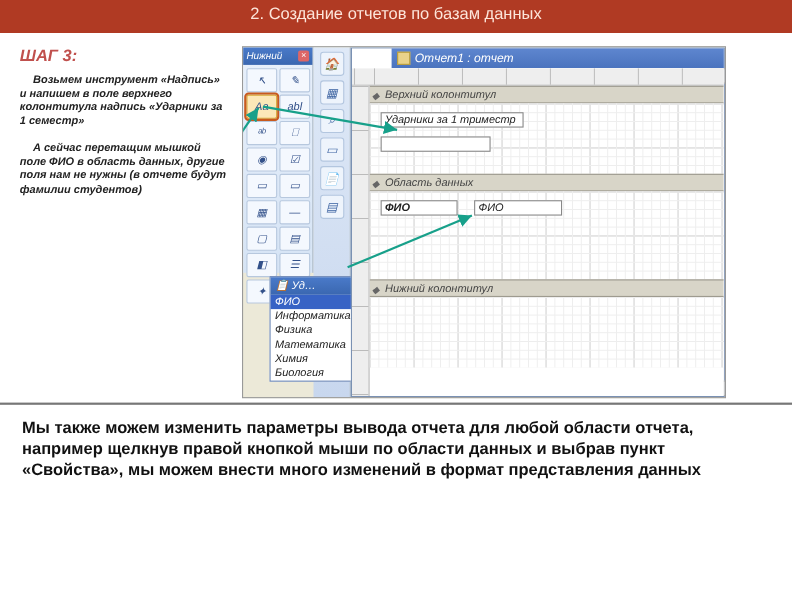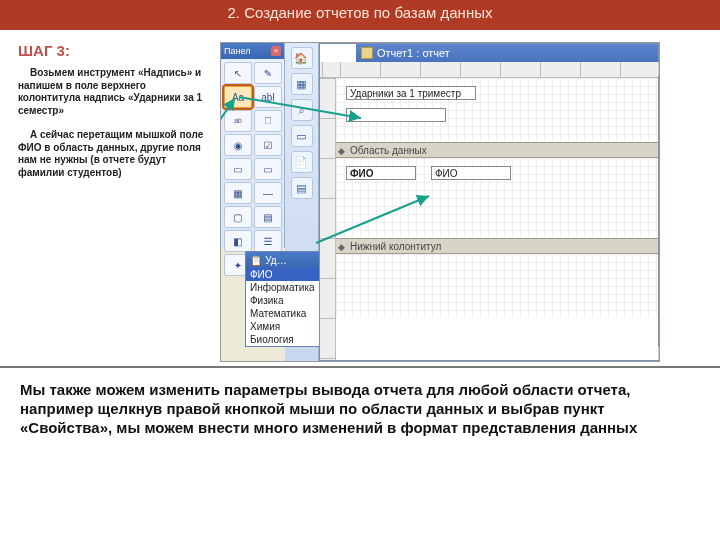--- a/index.html
+++ b/index.html
@@ -19,20 +19,21 @@
     color: #fde5da;
     text-align: center;
     height: 30px;
     line-height: 26px;
     font-size: 15px;
   }
   .main {
     display: flex;
     padding: 12px 18px 0 18px;
     gap: 12px;
+    font-style: italic;
   }
   .left-col {
     width: 190px;
     flex: 0 0 190px;
   }
   .step {
     color: #c0504d;
     font-weight: bold;
     font-size: 15px;
     margin-bottom: 8px;
@@ -293,21 +294,21 @@
     <div class="step">ШАГ 3:</div>
     <p class="para">Возьмем инструмент «Надпись» и напишем в поле верхнего колонтитула надпись «Ударники за 1 семестр»</p>
     <p class="para">А сейчас перетащим мышкой поле ФИО в область данных, другие поля нам не нужны (в отчете будут фамилии студентов)</p>
   </div>
 
   <div class="right-col">
     <div class="shot">
 
       <div class="toolbox">
         <div class="toolbox-title">
-          <span>Панел</span>
+          <span>Нижний</span>
           <span class="tbclose">×</span>
         </div>
         <div class="tool-grid">
           <div class="tool">↖</div>
           <div class="tool">✎</div>
           <div class="tool sel">Aa</div>
           <div class="tool">abl</div>
           <div class="tool">ᵃᵇ</div>
           <div class="tool">⎕</div>
           <div class="tool">◉</div>
@@ -350,20 +351,23 @@
       <div class="doc">
         <div class="doc-title">
           <span class="dicon"></span>
           <span>Отчет1 : отчет</span>
         </div>
         <div class="scrollbar-v"></div>
         <div class="doc-body">
           <div class="hruler"></div>
           <div class="vruler"></div>
           <div class="design">
+            <div class="sectbar">
+              <span>Верхний колонтитул</span>
+            </div>
             <div class="gridzone gz1">
               <div class="labelbox">Ударники за 1 триместр</div>
               <div class="lb-empty"></div>
             </div>
             <div class="sectbar">
               <span>Область данных</span>
             </div>
             <div class="gridzone gz2">
               <div class="fieldcap">ФИО</div>
               <div class="fieldctl">ФИО</div>

